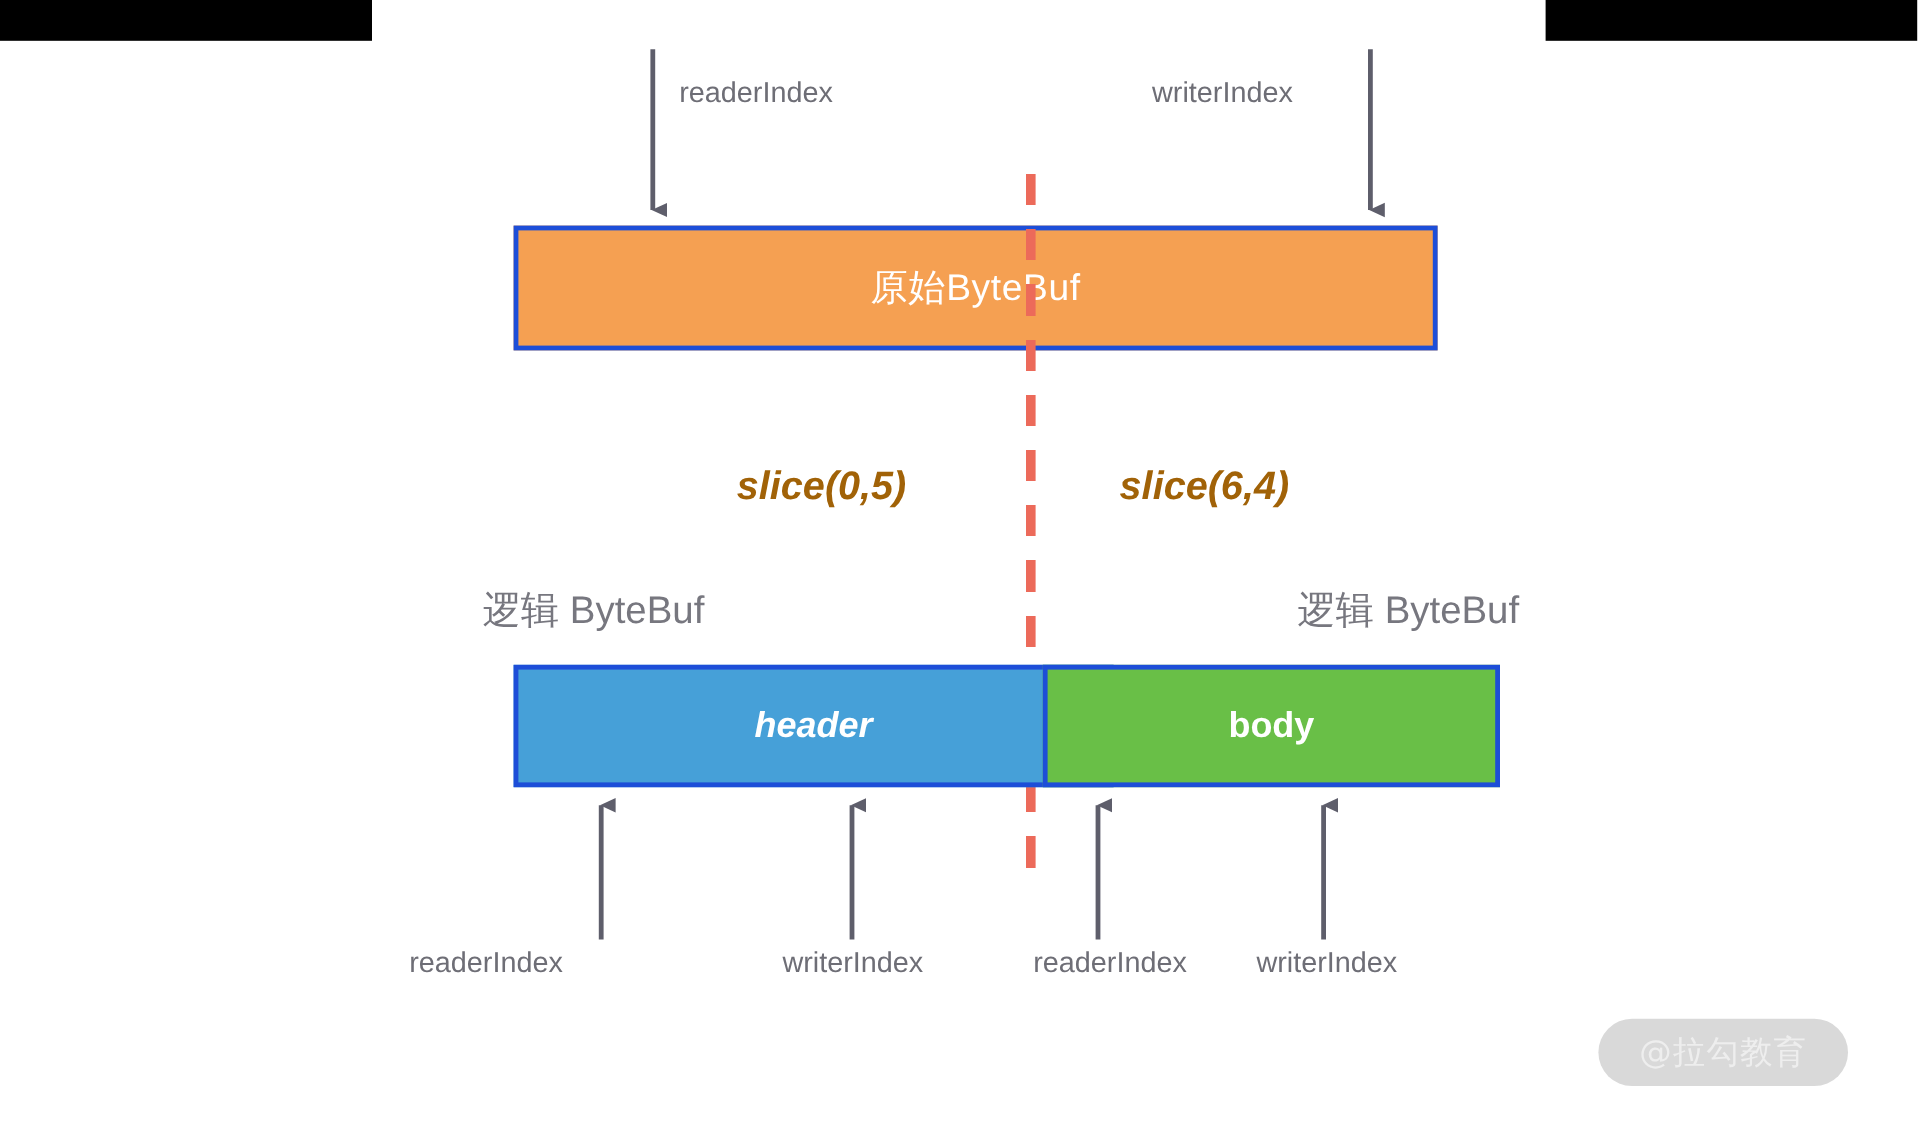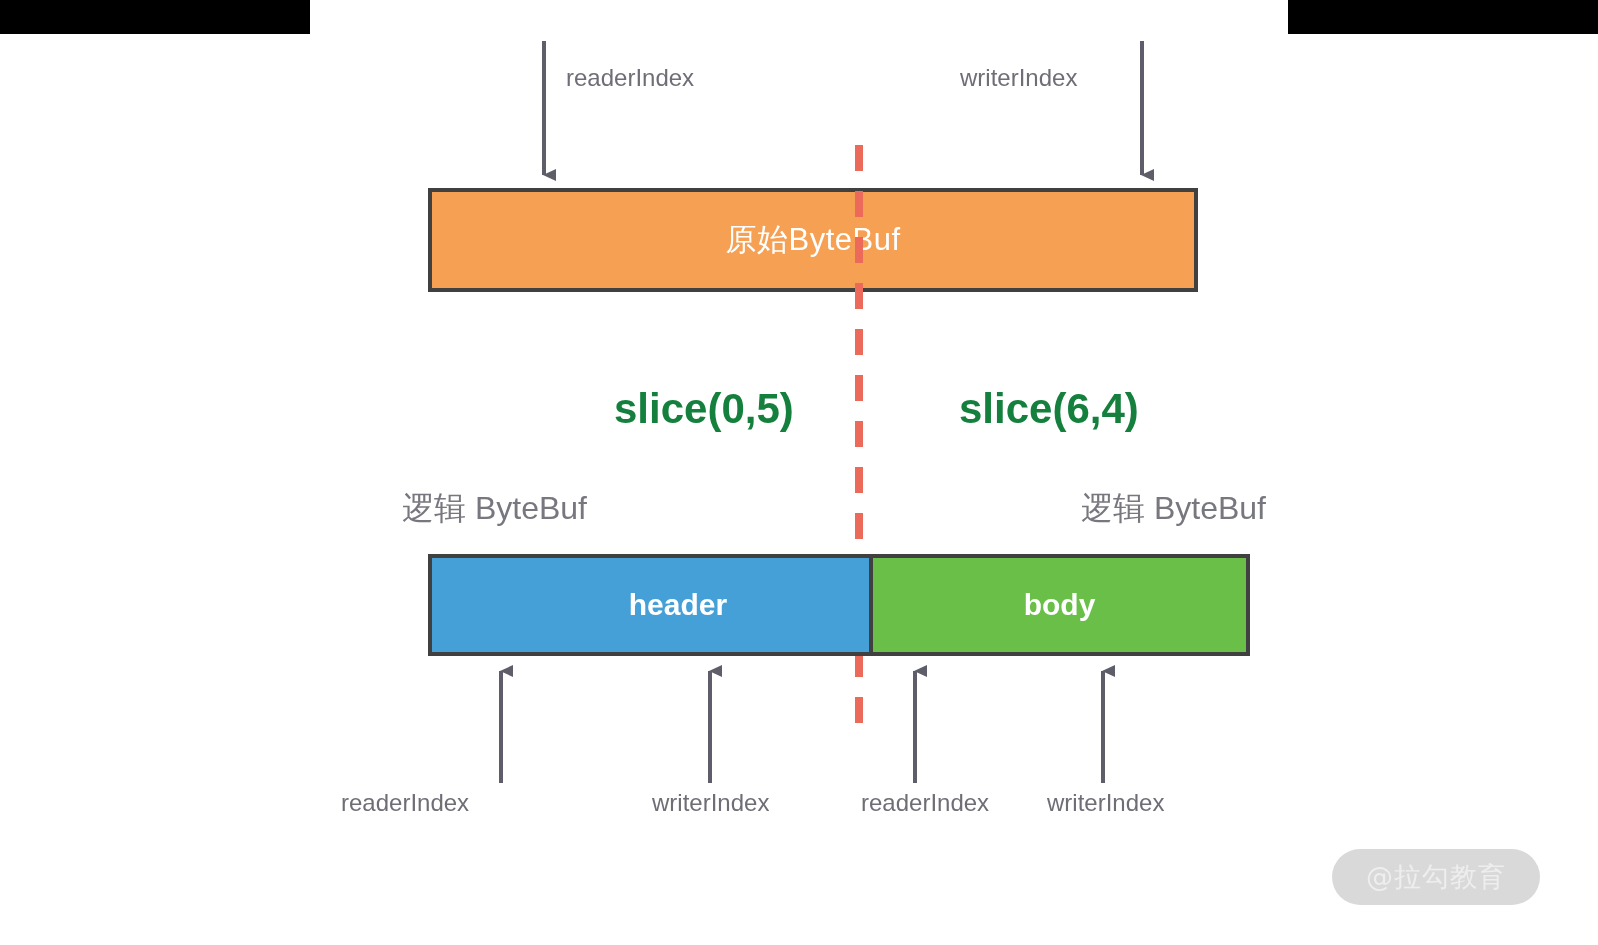--- a/index.html
+++ b/index.html
@@ -41,30 +41,31 @@
     font-size: 24px;
     color: #6e6e76;
   }
   .lbl-logical {
     font-size: 32px;
     color: #77777f;
     font-weight: 500;
     margin-left: 42px;
   }
   .lbl-slice {
-    font-size: 42px;
-    color: #15803d;
+    font-size: 33px;
+    color: #a16207;
     font-weight: 600;
+    font-style: italic;
   }
 
   
   .buf {
     position: absolute;
     box-sizing: border-box;
-    border: 4px solid #404040;
+    border: 4px solid #1d4ed8;
     display: flex;
     align-items: center;
     justify-content: center;
     color: #ffffff;
   }
   .buf-orig {
     left: 428px;
     top: 188px;
     width: 770px;
     height: 104px;
@@ -74,20 +75,21 @@
     font-size: 31px;
     font-weight: 500;
     letter-spacing: .5px;
   }
   .buf-header {
     left: 428px;
     top: 554px;
     width: 500px;
     height: 102px;
     background: #46a0d8;
+    font-style: italic;
   }
   .buf-body {
     left: 869px;
     top: 554px;
     width: 381px;
     height: 102px;
     background: #69bf47;
   }
   .buf-header .buf-text,
   .buf-body .buf-text {
@@ -184,21 +186,21 @@
   <div class="lbl lbl-index" style="left:566px; top:66px;">readerIndex</div>
   <div class="lbl lbl-index" style="left:960px; top:66px;">writerIndex</div>
 
   <div class="buf buf-orig">
     <span class="buf-text">原始ByteBuf</span>
   </div>
 
   <div class="splitline"></div>
 
   <div class="lbl lbl-slice" style="left:614px; top:388px;">slice(0,5)</div>
-  <div class="lbl lbl-slice" style="left:959px; top:388px;">slice(6,4)</div>
+  <div class="lbl lbl-slice" style="left:933px; top:388px;">slice(6,4)</div>
 
   <div class="lbl lbl-logical" style="left:360px; top:492px;">逻辑 ByteBuf</div>
   <div class="lbl lbl-logical" style="left:1039px; top:492px;">逻辑 ByteBuf</div>
 
   <div class="buf buf-header">
     <span class="buf-text">header</span>
   </div>
   <div class="buf buf-body">
     <span class="buf-text">body</span>
   </div>

